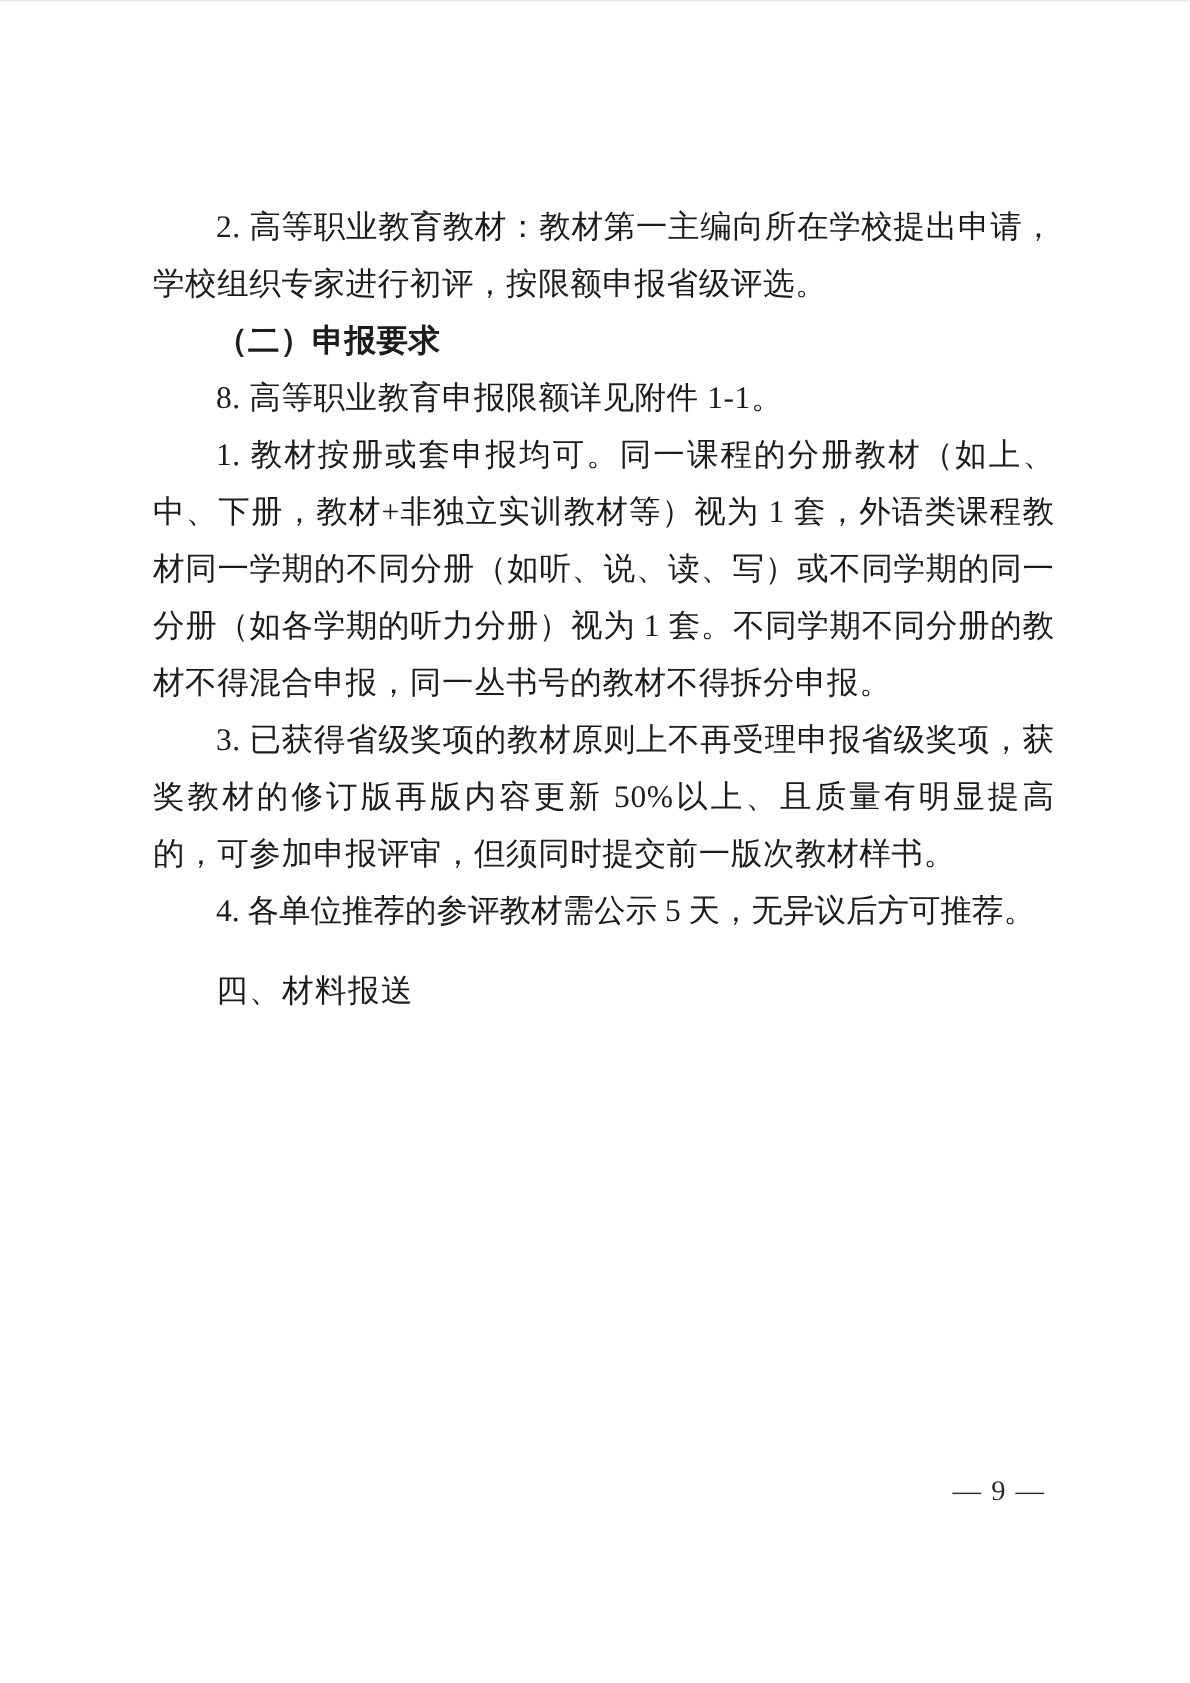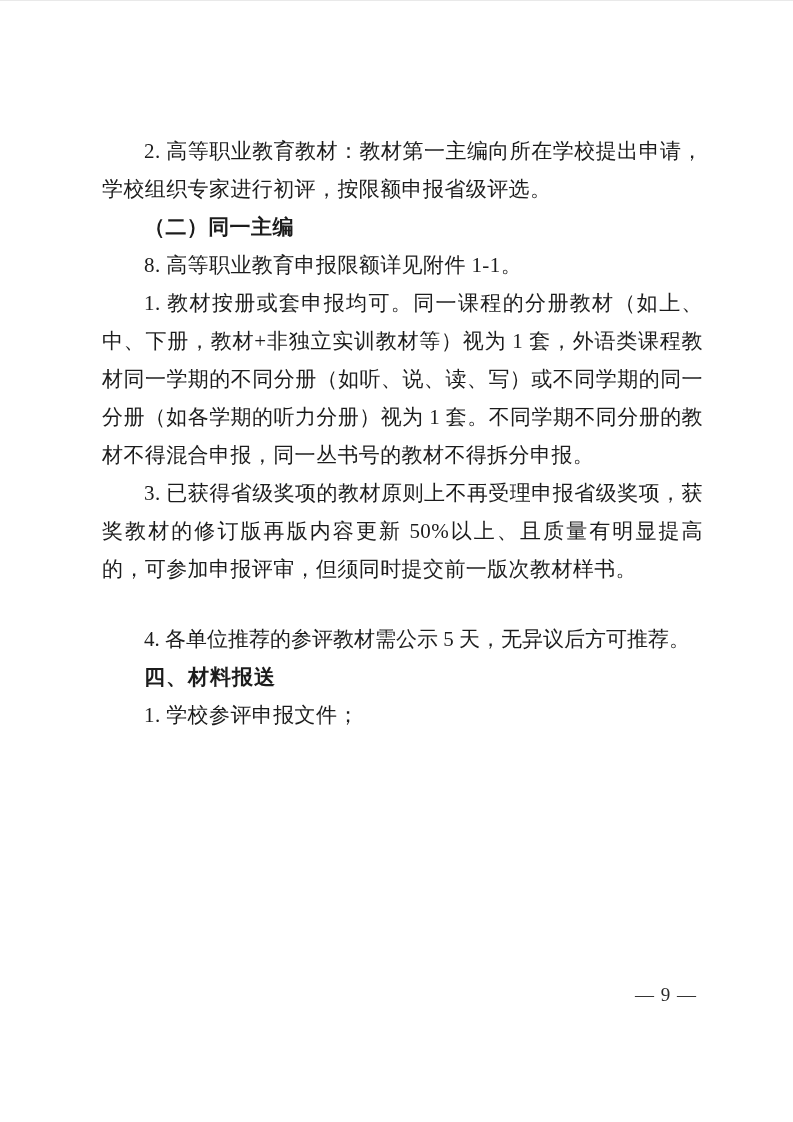--- a/index.html
+++ b/index.html
@@ -35,30 +35,30 @@
     text-align: justify;
   }
 
   .heading-sub {
     font-weight: bold;
     
     font-family: "Liberation Serif", "DejaVu Serif", serif;
   }
 
   .heading-section {
-    font-weight: bold;
+    font-weight: normal;
     
     font-family: "Liberation Sans", "DejaVu Sans", sans-serif;
     letter-spacing: 1px;
+    margin-top: 16px;
   }
 
   .nowrap {
     white-space: nowrap;
     letter-spacing: 0;
-    margin-top: 32px;
   }
 
   .page-number {
     position: absolute;
     top: 981px;
     right: 96px;
     font-size: 19px;
     line-height: 26px;
     color: #2a2a2a;
     letter-spacing: 1px;
@@ -66,33 +66,32 @@
   }
 </style>
 </head>
 <body>
 
 <div class="page">
 
   <div class="content">
     <p class="para">2. 高等职业教育教材：教材第一主编向所在学校提出申请，学校组织专家进行初评，按限额申报省级评选。</p>
 
-    <p class="para heading-sub">（二）同一主编</p>
+    <p class="para heading-sub">（二）申报要求</p>
 
 
     <p class="para">8. 高等职业教育申报限额详见附件 1-1。</p>
 
 
     <p class="para">1. 教材按册或套申报均可。同一课程的分册教材（如上、中、下册，教材+非独立实训教材等）视为 1 套，外语类课程教材同一学期的不同分册（如听、说、读、写）或不同学期的同一分册（如各学期的听力分册）视为 1 套。不同学期不同分册的教材不得混合申报，同一丛书号的教材不得拆分申报。</p>
 
 
     <p class="para">3. 已获得省级奖项的教材原则上不再受理申报省级奖项，获奖教材的修订版再版内容更新 50%以上、且质量有明显提高的，可参加申报评审，但须同时提交前一版次教材样书。</p>
 
     <p class="para nowrap">4. 各单位推荐的参评教材需公示 5 天，无异议后方可推荐。</p>
 
     <p class="para heading-section">四、材料报送</p>
 
-    <p class="para">1. 学校参评申报文件；</p>
   </div>
 
   <div class="page-number">— 9 —</div>
 
 </div>
 
 </body></html>

